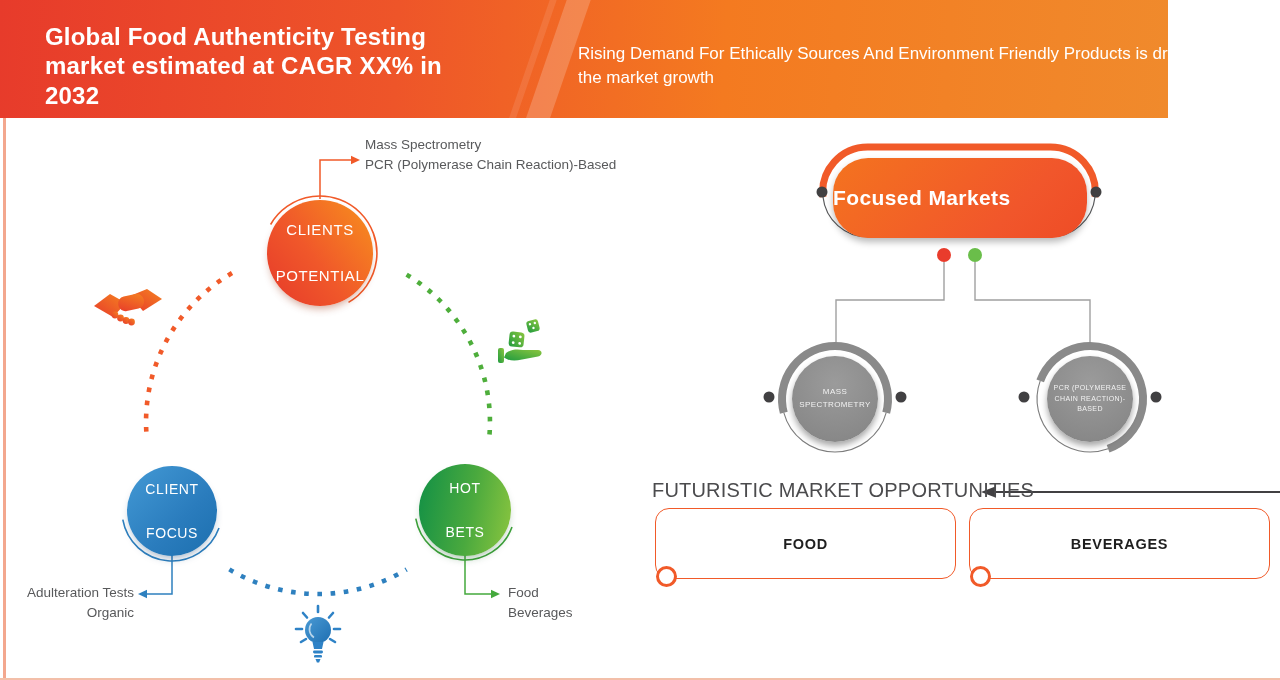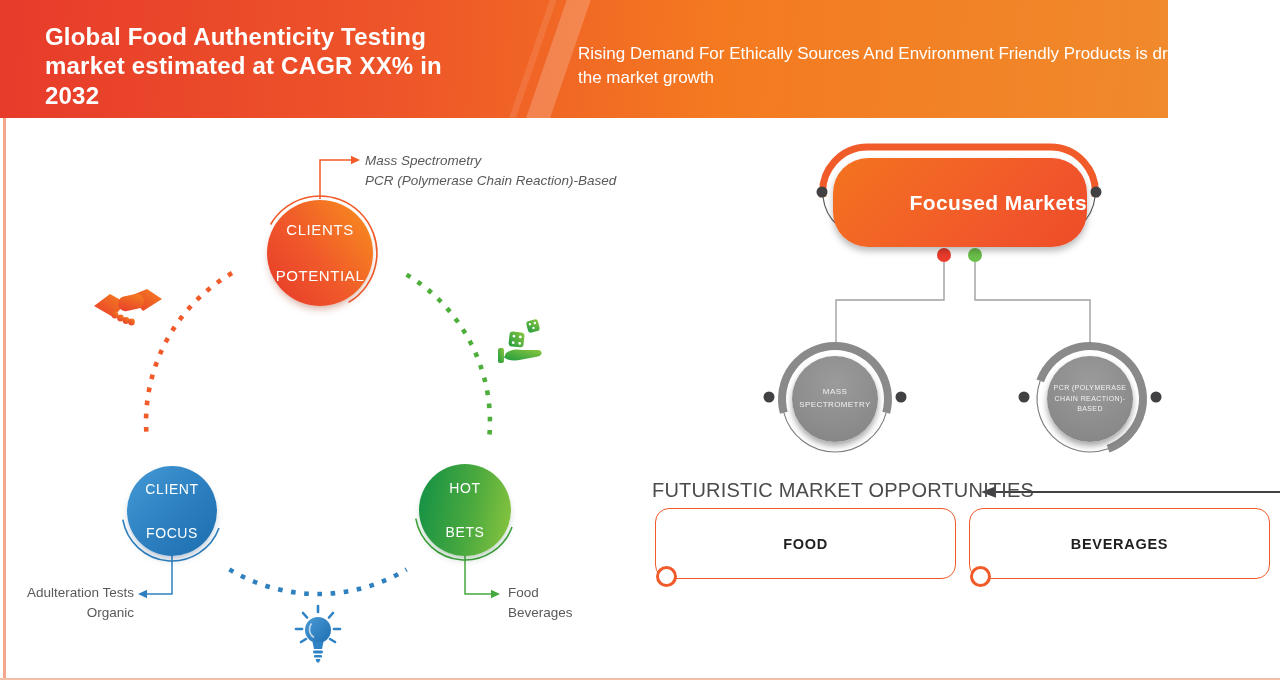--- a/index.html
+++ b/index.html
@@ -37,34 +37,34 @@
   .bubble.cf{left:127px;top:466px;width:90px;height:90px;font-size:14px;
              background:linear-gradient(135deg,#4197d3 5%,#2a7cbd 60%,#1c6fae 100%);
              box-shadow:0 5px 9px -3px rgba(15,60,110,.4);}
   .bubble.hb{left:419px;top:464px;width:92px;height:92px;font-size:14px;
              background:linear-gradient(100deg,#169245 5%,#4aa93e 55%,#8cc63f 100%);
              box-shadow:0 5px 9px -3px rgba(20,90,30,.4);}
 
   
   .callout{position:absolute;color:#58595b;font-size:13.5px;line-height:20px;}
   .callout span{display:block;}
-  .callout.cpc{left:365px;top:151px;font-style:italic;}
+  .callout.cpc{left:365px;top:135px;}
   .callout.cfc{left:8px;top:583px;width:126px;text-align:right;}
   .callout.hbc{left:508px;top:583px;}
 
   
   .icon{position:absolute;}
   .icon.hand{left:93px;top:284px;width:70px;height:52px;}
   .icon.dice{left:496px;top:316px;width:52px;height:56px;}
   .icon.bulb{left:294px;top:604px;width:48px;height:64px;}
 
   
-  .pill{position:absolute;left:833px;top:158px;width:254px;height:89px;border-radius:35px;
+  .pill{position:absolute;left:833px;top:158px;width:254px;height:80px;border-radius:35px;
         background:linear-gradient(135deg,#f4731f 0%,#f1562b 70%,#ee4c26 100%);
-        display:flex;align-items:center;justify-content:flex-end;
+        display:flex;align-items:center;justify-content:flex-start;
         box-shadow:0 4px 7px rgba(0,0,0,.28);}
   .pill span{color:#fff;font-weight:700;font-size:21px;letter-spacing:.4px;}
 
   
   .gnode{position:absolute;width:86px;height:86px;border-radius:50%;
          background:radial-gradient(circle at 50% 32%,#9b9b9b 0%,#8a8a8a 70%,#828282 100%);
          display:flex;flex-direction:column;align-items:center;justify-content:center;
          color:#f2f2f2;text-align:center;letter-spacing:.4px;
          box-shadow:0 4px 6px rgba(0,0,0,.35);}
   .gnode span{display:block;}

